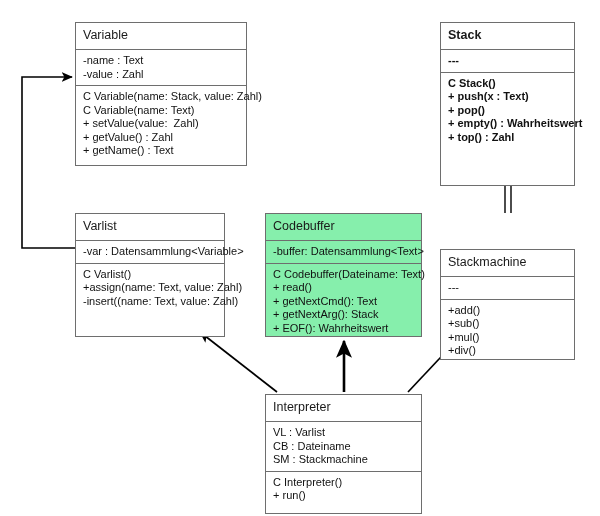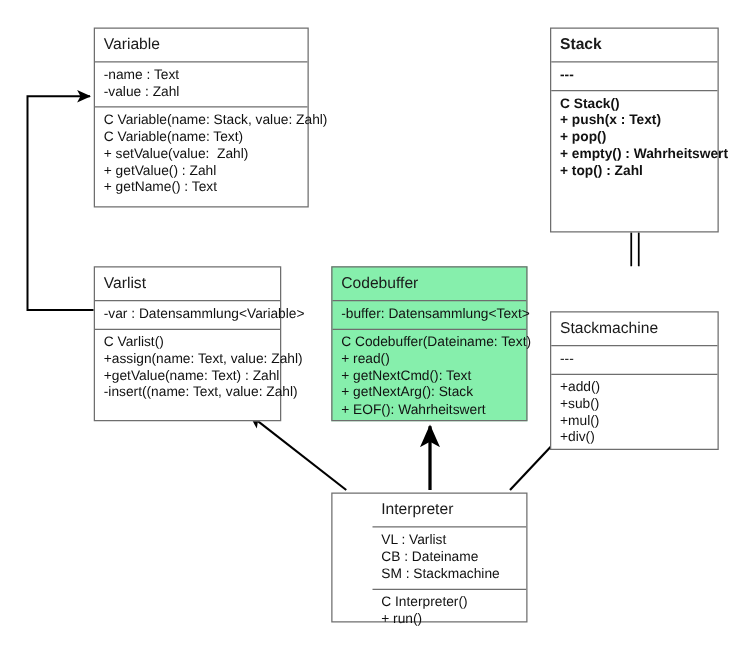--- a/index.html
+++ b/index.html
@@ -141,21 +141,20 @@
   </div>
 
   <div class="uml-class" style="left:75px; top:213px; width:150px; height:124px;">
     <div class="compartment name-compartment">Varlist</div>
     <div class="compartment attrs">
       <div class="member-line">-var : Datensammlung&lt;Variable&gt;</div>
     </div>
     <div class="compartment ops">
       <div class="member-line">C Varlist()</div>
       <div class="member-line">+assign(name: Text, value: Zahl)</div>
-      <div class="member-line">+getValue(name: Text) : Zahl</div>
       <div class="member-line">-insert((name: Text, value: Zahl)</div>
     </div>
   </div>
 
   <div class="uml-class highlighted" style="left:265px; top:213px; width:157px; height:124px;">
     <div class="compartment name-compartment">Codebuffer</div>
     <div class="compartment attrs">
       <div class="member-line">-buffer: Datensammlung&lt;Text&gt;</div>
     </div>
     <div class="compartment ops">
@@ -173,21 +172,21 @@
       <div class="member-line">---</div>
     </div>
     <div class="compartment ops">
       <div class="member-line">+add()</div>
       <div class="member-line">+sub()</div>
       <div class="member-line">+mul()</div>
       <div class="member-line">+div()</div>
     </div>
   </div>
 
-  <div class="uml-class" style="left:265px; top:394px; width:157px; height:104px;padding-left:32px;">
+  <div class="uml-class" style="left:265px; top:394px; width:157px; height:120px;">
     <div class="compartment name-compartment">Interpreter</div>
     <div class="compartment attrs">
       <div class="member-line">VL : Varlist</div>
       <div class="member-line">CB : Dateiname</div>
       <div class="member-line">SM : Stackmachine</div>
     </div>
     <div class="compartment ops">
       <div class="member-line">C Interpreter()</div>
       <div class="member-line">+ run()</div>
     </div>

